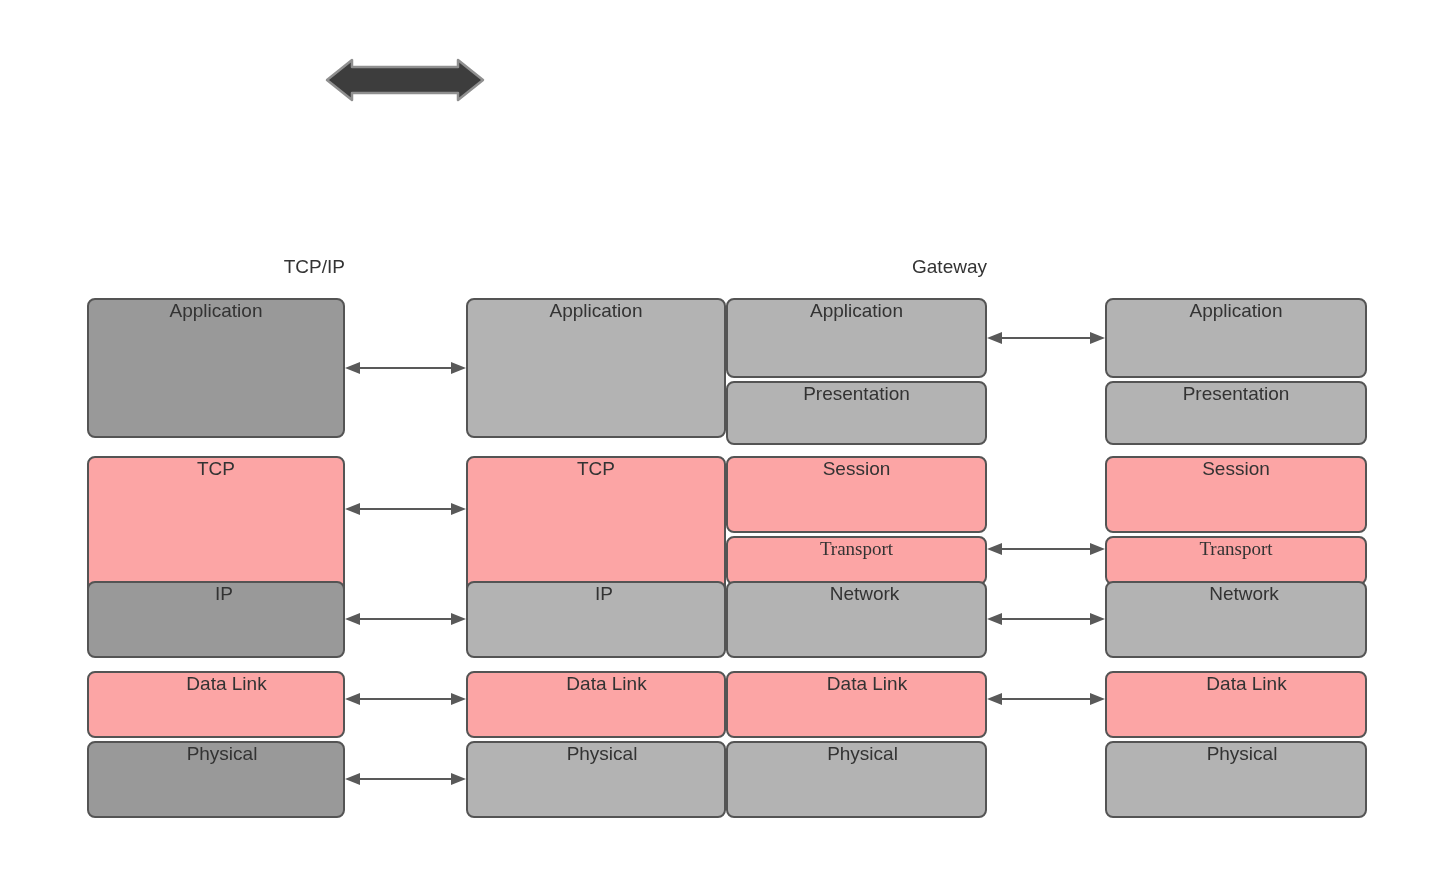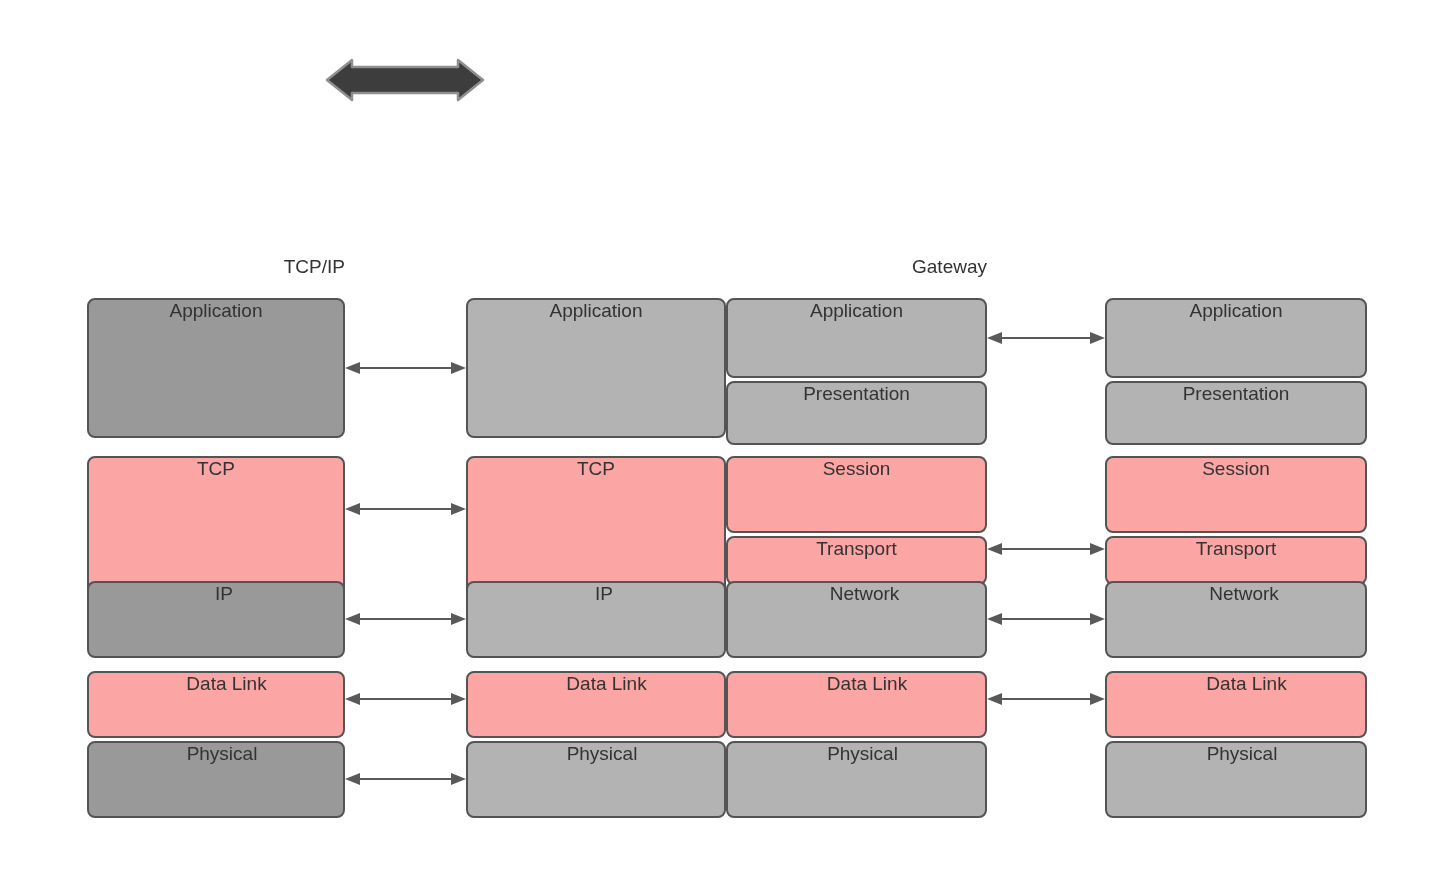--- a/index.html
+++ b/index.html
@@ -44,21 +44,21 @@
   .c-tcpip { left: 87px;   width: 258px; }
   .c-gwl   { left: 466px;  width: 260px; }
   .c-gwr   { left: 726px;  width: 261px; }
   .c-osi   { left: 1105px; width: 262px; }
   
   .r-app-tall { top: 298px; height: 140px; }
   .r-tcp-tall { top: 441px; height: 143px; }
   .r-app  { top: 298px; height: 80px; }
   .r-pres { top: 381px; height: 64px; }
   .r-ses  { top: 441px; height: 77px; }
-  .r-trans{ top: 521px; height: 49px; }
+  .r-trans{ top: 521px; height: 49px; font-family: Liberation Serif, serif; }
   .r-net  { top: 581px; height: 77px; padding-left: 16px; }
   .r-dl   { top: 656px; height: 67px; padding-left: 21px; }
   .r-phy  { top: 741px; height: 77px; padding-left: 12px; }
   #arrow-overlay {
     position: absolute;
     left: 0; top: 0;
     width: 1452px; height: 880px;
     pointer-events: none;
   }
 </style>

